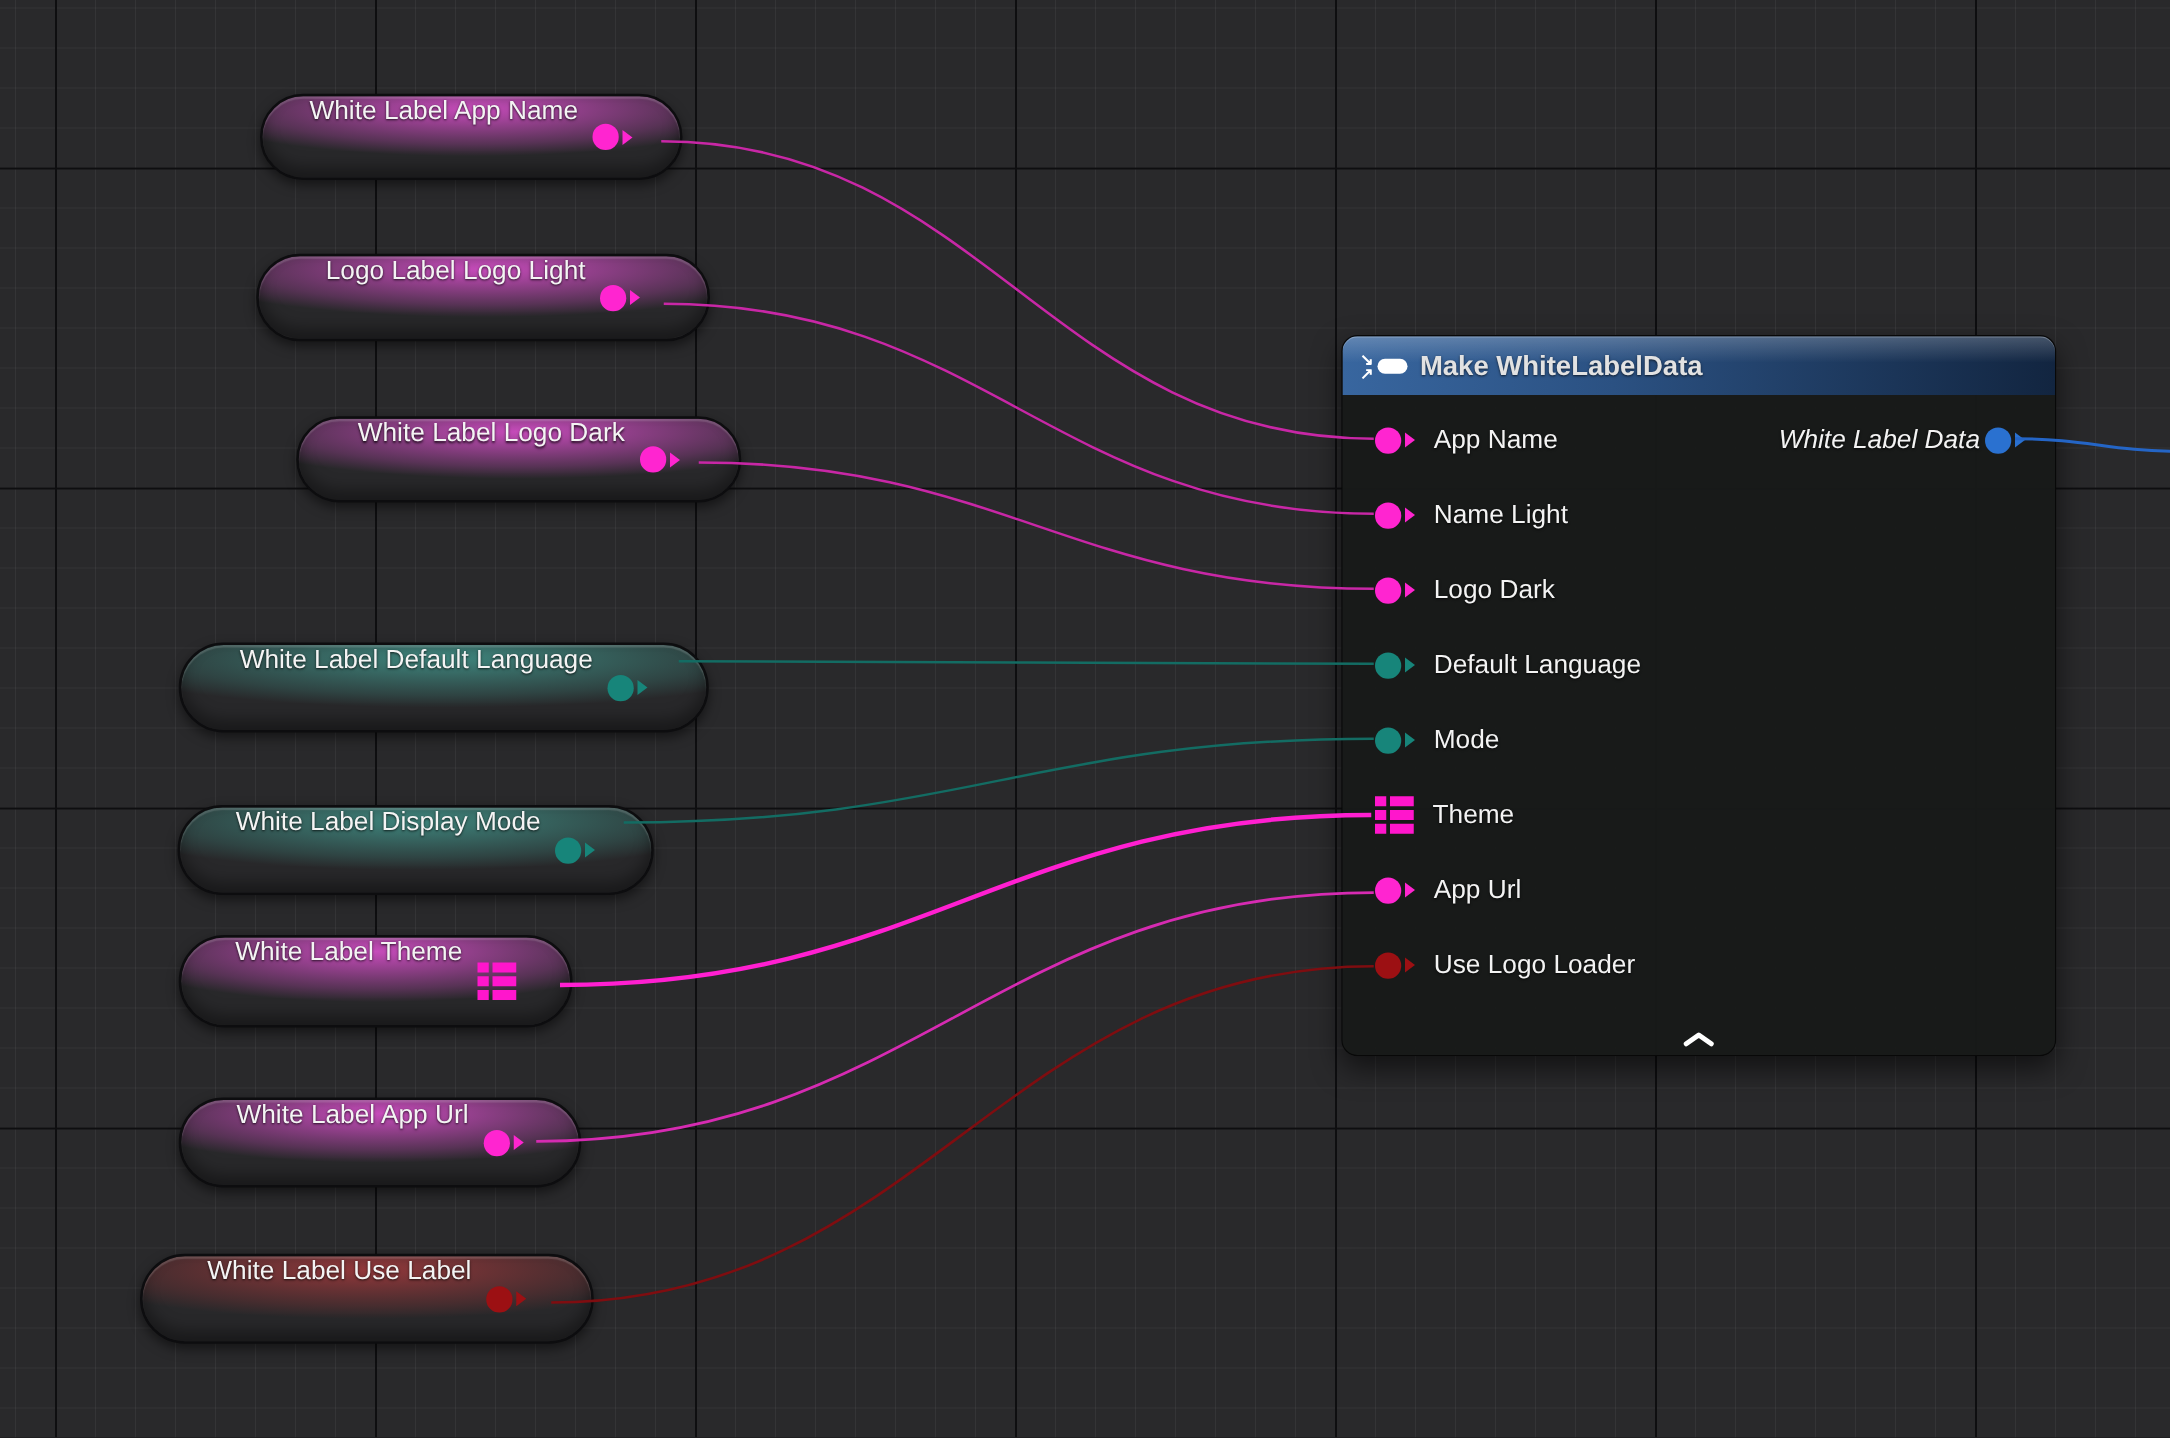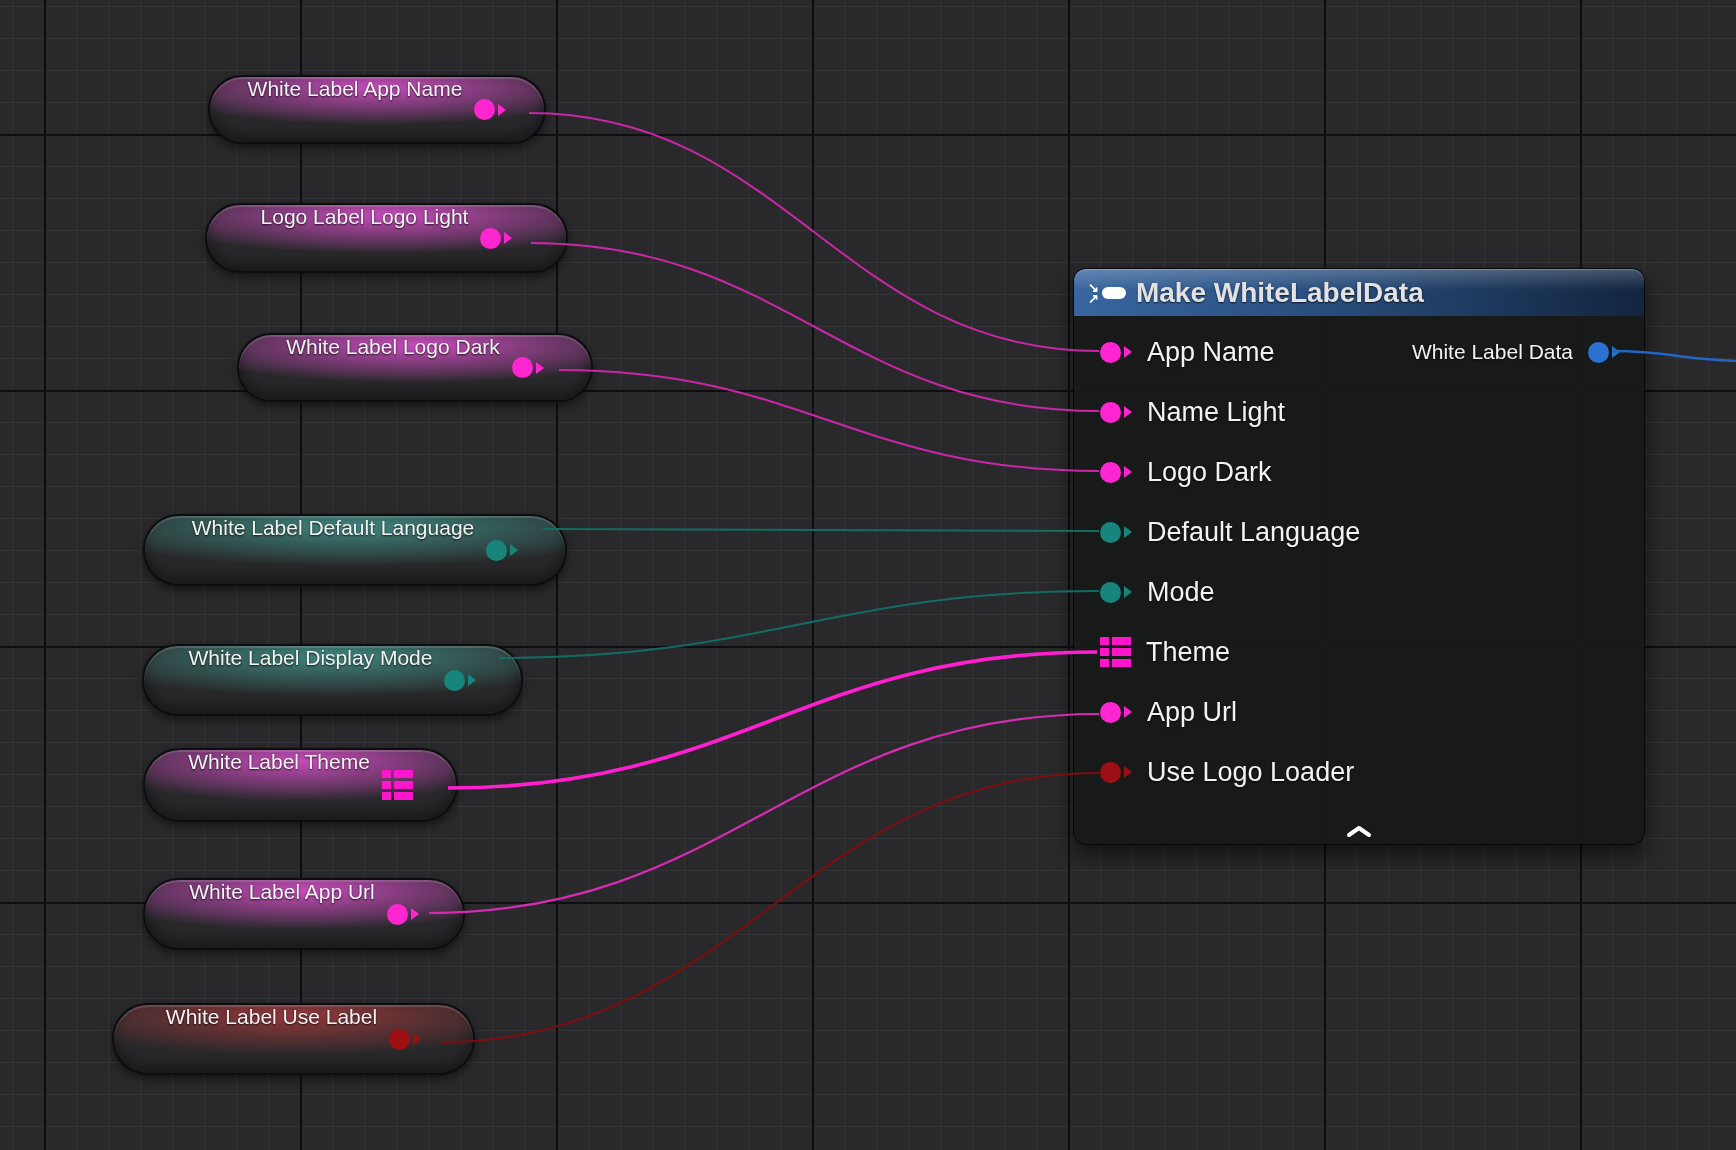--- a/index.html
+++ b/index.html
@@ -49,29 +49,29 @@
     border:1px solid rgba(0,0,0,0.65);
     box-shadow:0 10px 22px rgba(0,0,0,0.55);
   }
   #make-header {
     height:47px; border-radius:12px 12px 0 0; display:flex; align-items:center;
     padding:0 14px; gap:10px;
     background-image:linear-gradient(180deg, rgba(255,255,255,0.22), rgba(255,255,255,0) 45%),
                      linear-gradient(90deg,#38669f 0%, #2b5182 38%, #122540 100%);
     box-shadow:inset 0 1px 0 rgba(255,255,255,0.25);
   }
-  #make-title { font-size:28px; font-weight:bold; color:#e2e2e2; text-shadow:0 1px 2px rgba(0,0,0,0.7); }
+  #make-title { font-size:22px; font-weight:bold; color:#e2e2e2; text-shadow:0 1px 2px rgba(0,0,0,0.7); }
   .make-icon { display:flex; align-items:center; gap:2px; }
   .make-icon .arrows { display:flex; flex-direction:column; line-height:11px; font-size:13px; color:#fff; font-weight:bold; }
   .make-icon .capsule { width:24px; height:12px; border-radius:7px; background:#fff; margin-left:1px; }
 
   #pin-rows { padding-top:6px; }
   .pin-row { height:60px; display:flex; align-items:center; padding-left:26px; gap:15px; }
-  .pin-row .label { font-size:27px; color:#f3f3f3; text-shadow:0 1px 2px rgba(0,0,0,0.8); }
-  #output-row { position:absolute; top:53px; right:0; height:60px; display:flex; align-items:center; gap:15px; padding-right:24px; }
+  .pin-row .label { font-size:21px; color:#f3f3f3; text-shadow:0 1px 2px rgba(0,0,0,0.8); }
+  #output-row { position:absolute; top:53px; right:0; height:60px; display:flex; align-items:center; gap:4px; padding-right:24px;font-style:italic; }
   #output-row .label { font-size:21px; color:#f3f3f3; text-shadow:0 1px 2px rgba(0,0,0,0.8); }
 
   #collapse-btn { position:absolute; left:0; right:0; bottom:6px; display:flex; justify-content:center; cursor:pointer; }
 
   
   #wires { position:absolute; left:0; top:0; width:1736px; height:1150px; pointer-events:none; }
 </style>
 </head>
 <body>
 

